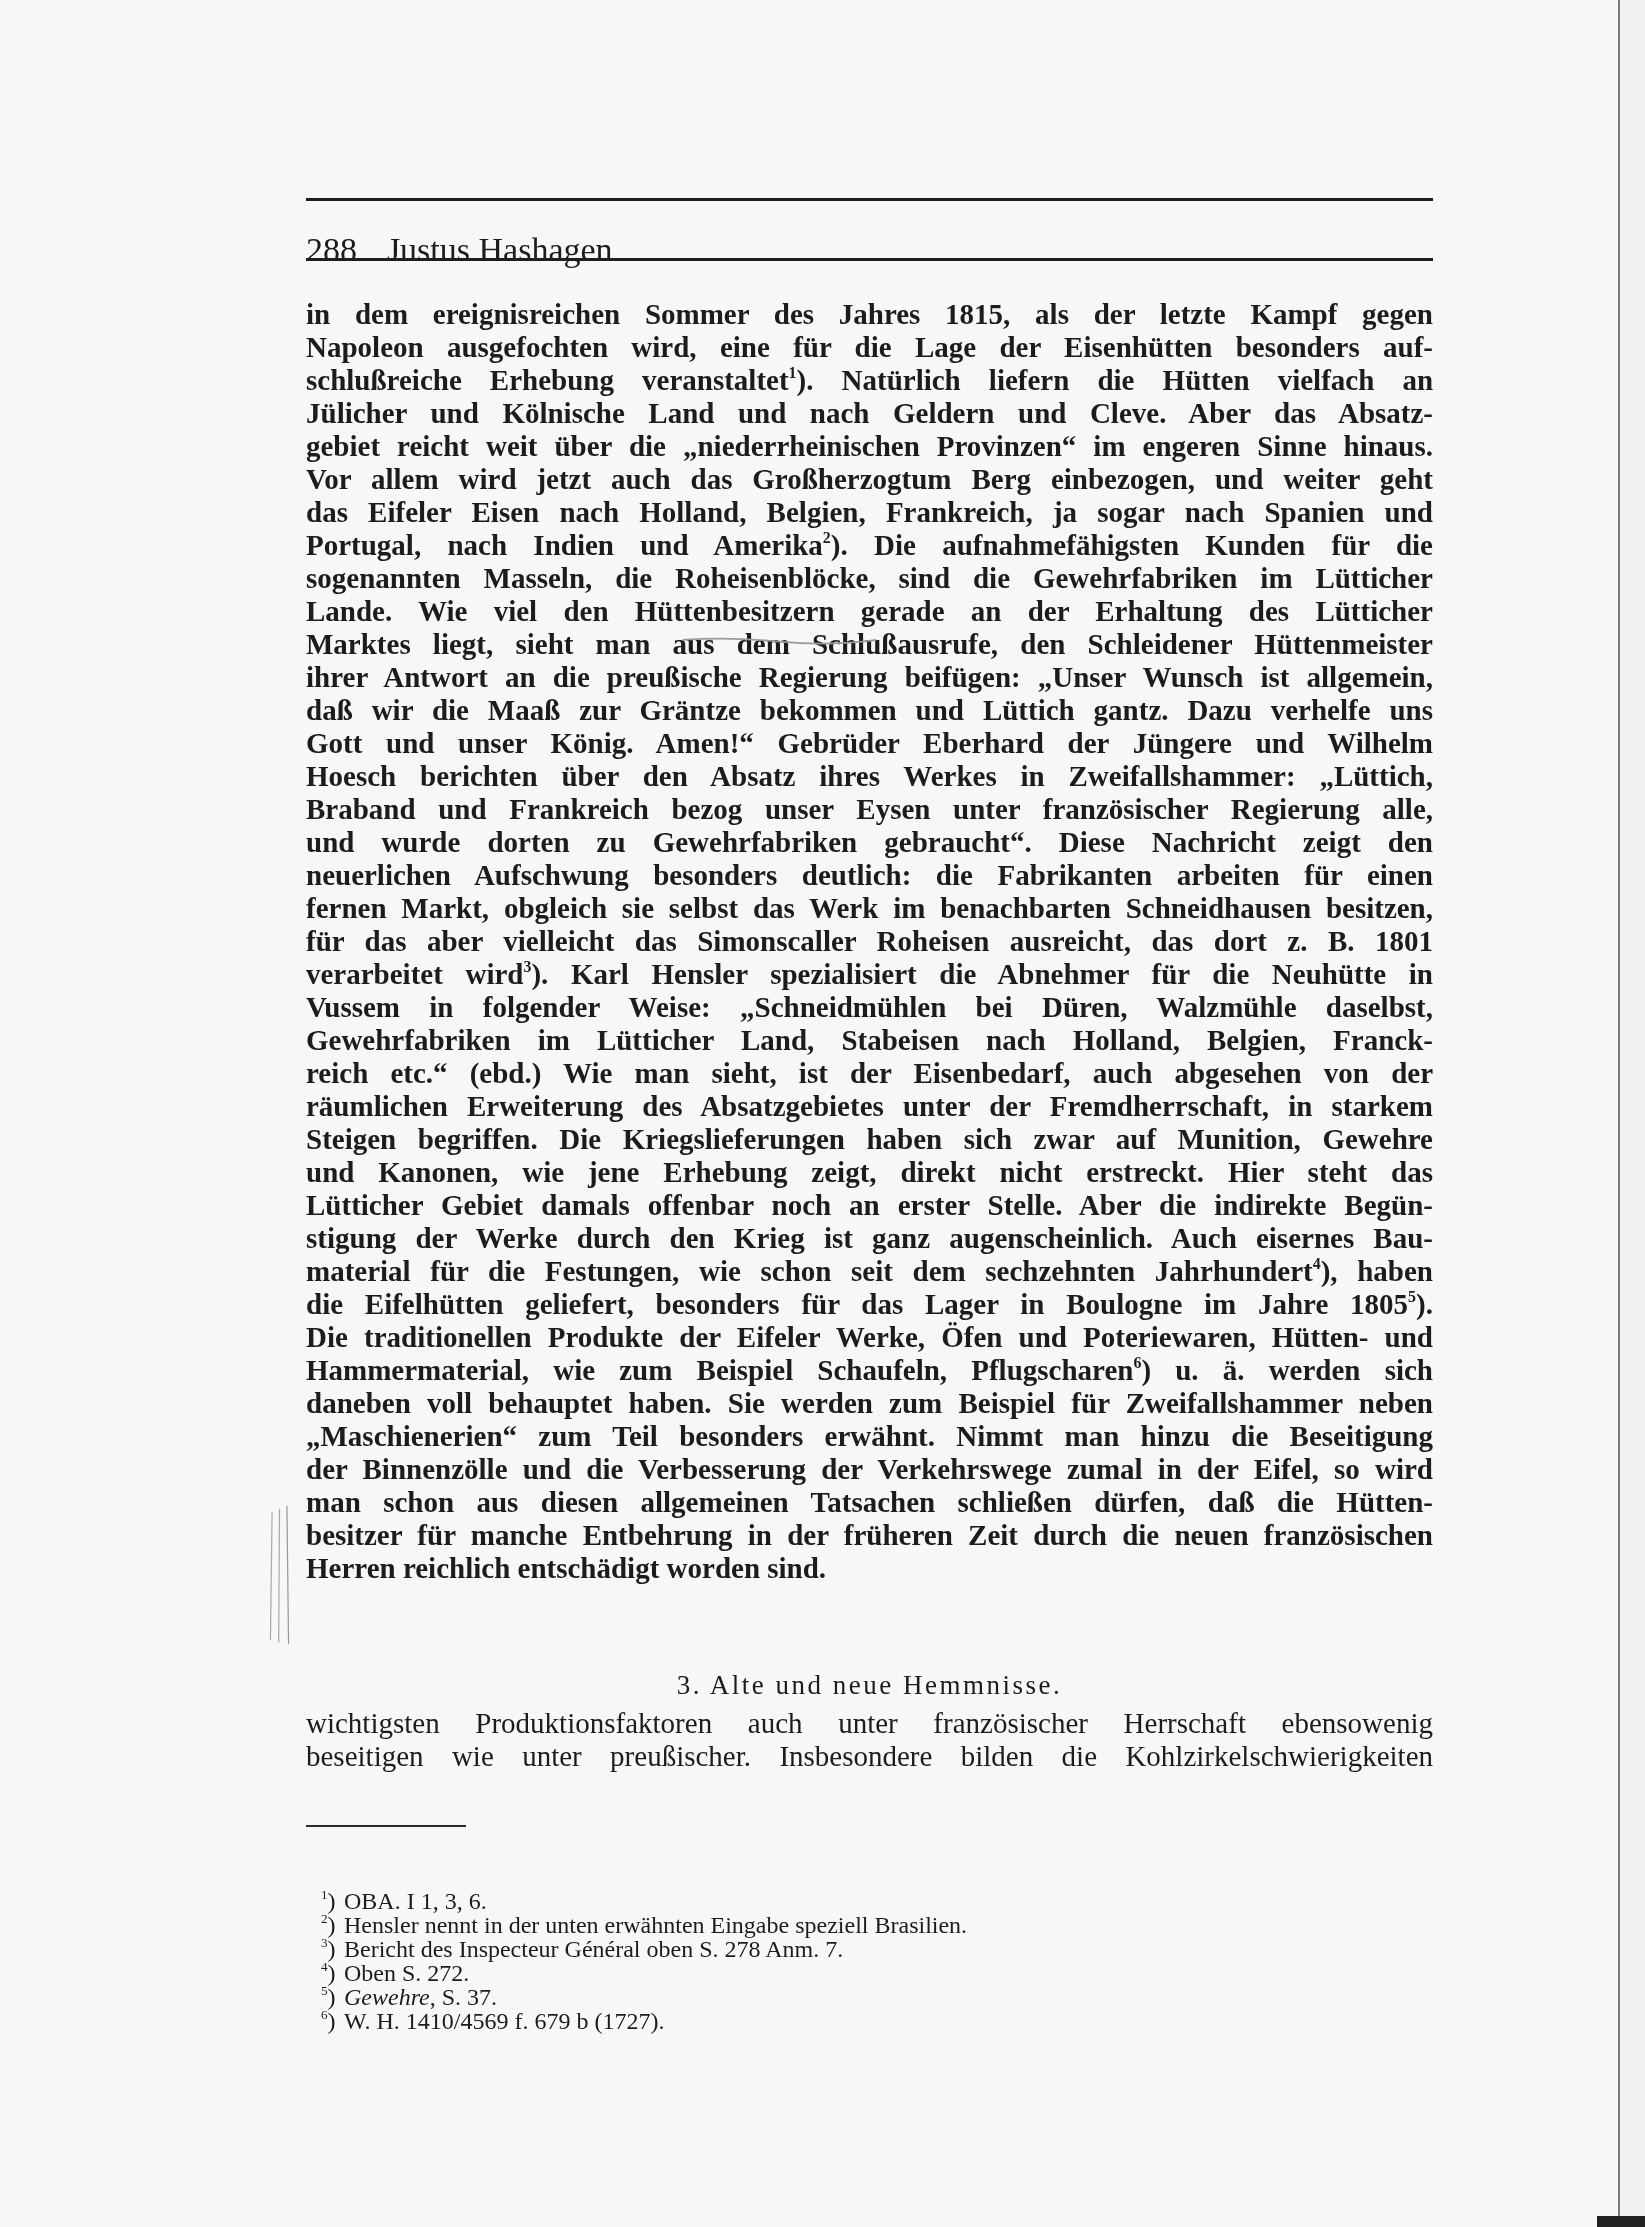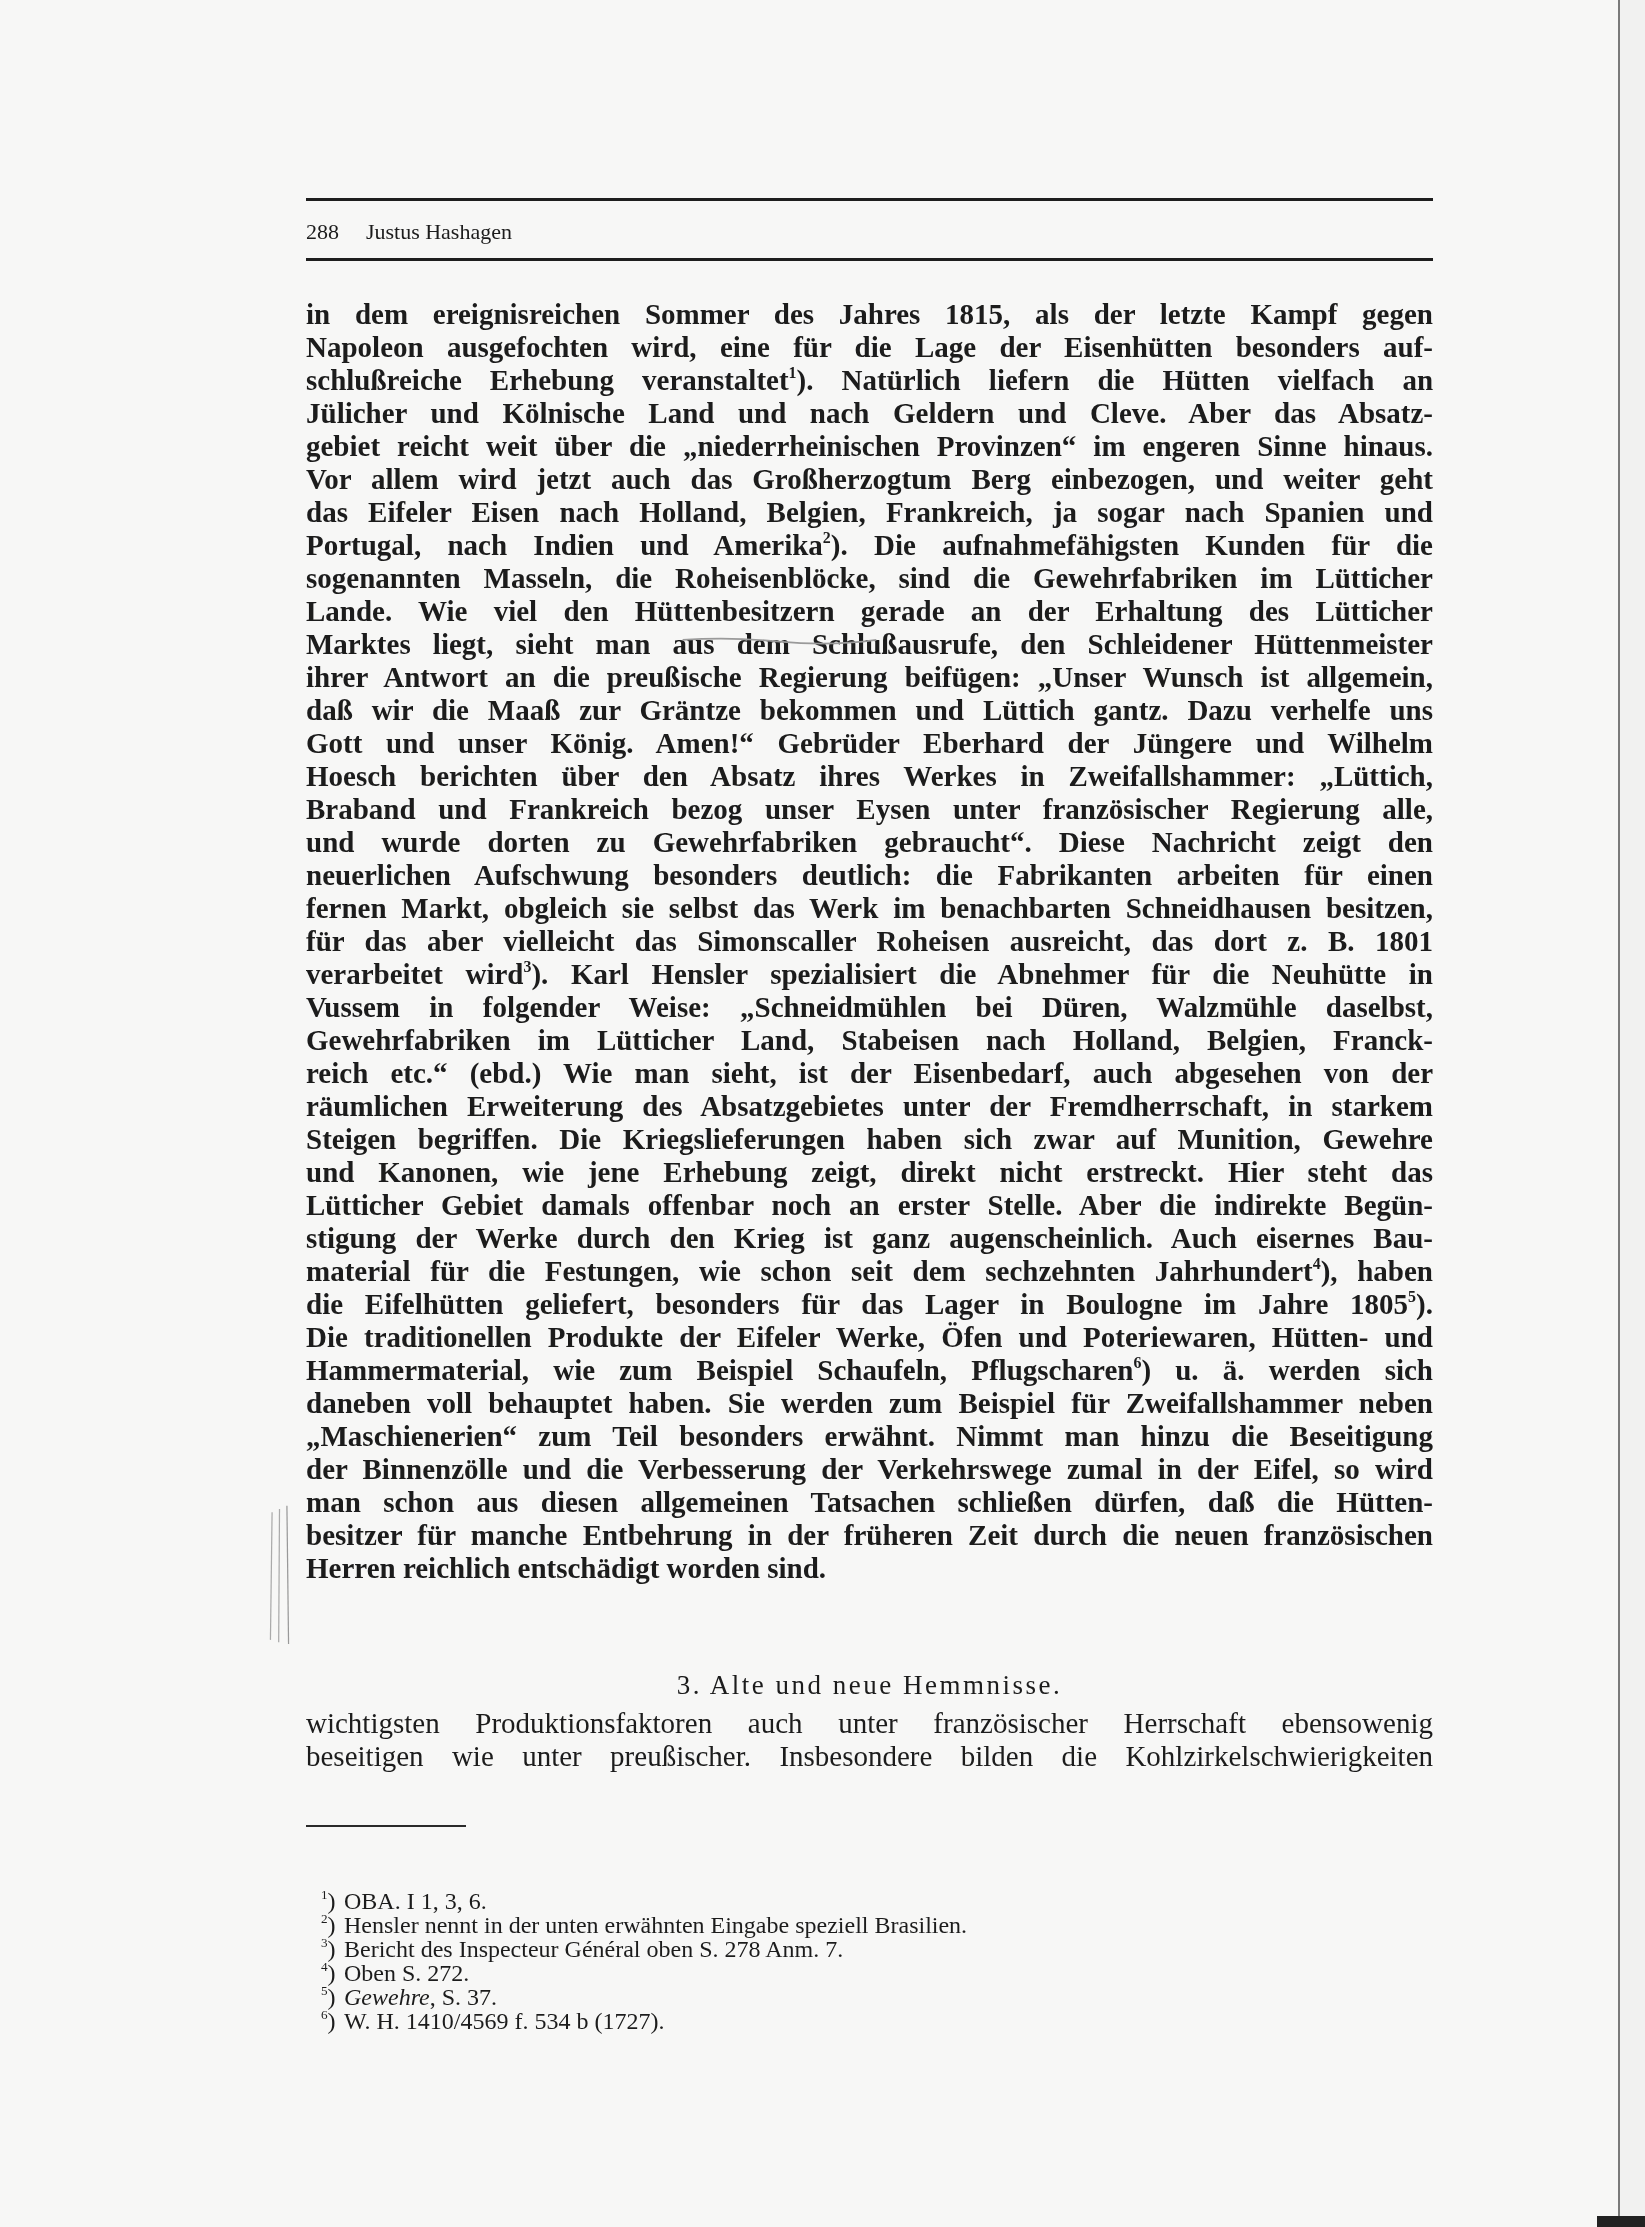--- a/index.html
+++ b/index.html
@@ -23,22 +23,22 @@
     position: absolute; right: 0; bottom: 0; width: 49px; height: 11.5px;
     background: #222;
   }
   .rule {
     position: absolute; left: 306px; width: 1127px; height: 3.3px;
     background: #1e1e1e;
   }
   .rule.top { top: 198px; }
   .rule.bottom { top: 258px; }
   .running-head {
-    position: absolute; left: 306px; top: 214px;
-    font-size: 22px; line-height: 36px; white-space: nowrap;
+    position: absolute; left: 306px; top: 232px;
+    font-size: 34px; line-height: 36px; white-space: nowrap;
   }
   .running-head .pageno { margin-right: 21.4px; }
   .body-text {
     position: absolute; left: 306px; top: 298px; width: 1127px;
     font-size: 29px; line-height: 33px;
     text-align: justify;
     font-weight: bold;
   }
   .body-text .line {
     display: block; text-align: justify; text-align-last: justify;
@@ -150,15 +150,15 @@
     <span class="line">beseitigen wie unter preußischer. Insbesondere bilden die Kohlzirkelschwierigkeiten</span>
   </div>
 
 <div class="fn-rule"></div>
 <div class="footnotes" id="footnotes">
     <div class="fn"><span class="fn-mark"><sup>1</sup>)</span><span>OBA. I 1, 3, 6.</span></div>
     <div class="fn"><span class="fn-mark"><sup>2</sup>)</span><span>Hensler nennt in der unten erwähnten Eingabe speziell Brasilien.</span></div>
     <div class="fn"><span class="fn-mark"><sup>3</sup>)</span><span>Bericht des Inspecteur Général oben S. 278 Anm. 7.</span></div>
     <div class="fn"><span class="fn-mark"><sup>4</sup>)</span><span>Oben S. 272.</span></div>
     <div class="fn"><span class="fn-mark"><sup>5</sup>)</span><em>Gewehre</em><span>, S. 37.</span></div>
-    <div class="fn"><span class="fn-mark"><sup>6</sup>)</span><span>W. H. 1410/4569 f. 534 b (1727).</span></div>
+    <div class="fn"><span class="fn-mark"><sup>6</sup>)</span><span>W. H. 1410/4569 f. 679 b (1727).</span></div>
   </div>
 
 
 </body></html>

